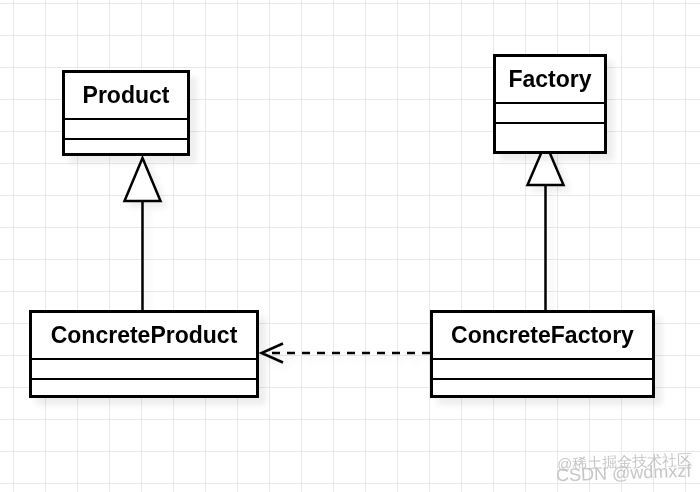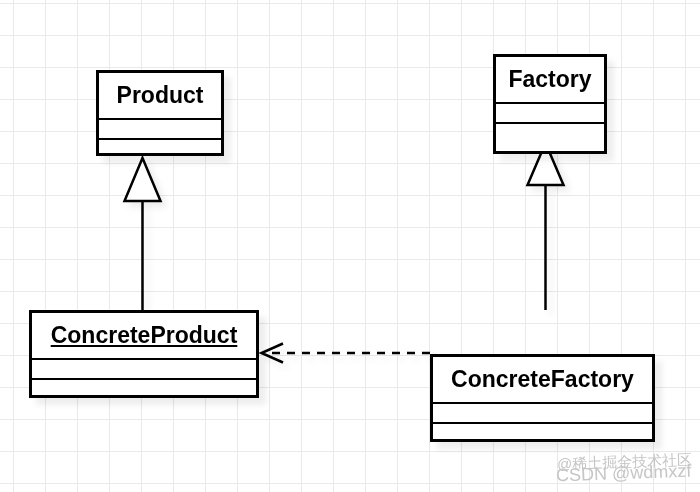--- a/index.html
+++ b/index.html
@@ -97,39 +97,39 @@
       <line x1="545.5" y1="310" x2="545.5" y2="185"></line>
       <polygon points="545.5,143 527.5,185 563.5,185"></polygon>
     </g>
 
     <g>
       <line class="dashed" x1="430" y1="353" x2="266" y2="353"></line>
       <polyline points="283,343.5 261.5,353 283,362.5"></polyline>
     </g>
   </svg>
 
-  <div class="uml-class" style="left:96px; top:70px; width:128px; height:86px;">
+  <div class="uml-class" style="left:62px; top:70px; width:128px; height:86px;">
     <div class="uml-title">Product</div>
     <div class="uml-row"></div>
     <div class="uml-row uml-row-last"></div>
   </div>
 
   <div class="uml-class" style="left:493px; top:54px; width:114px; height:100px;">
     <div class="uml-title">Factory</div>
     <div class="uml-row"></div>
     <div class="uml-row uml-row-last"></div>
   </div>
 
-  <div class="uml-class" style="left:29px; top:310px; width:230px; height:88px;text-decoration:underline;">
+  <div class="uml-class" style="left:29px; top:310px; width:230px; height:88px;">
     <div class="uml-title">ConcreteProduct</div>
     <div class="uml-row"></div>
     <div class="uml-row uml-row-last"></div>
   </div>
 
-  <div class="uml-class" style="left:430px; top:310px; width:225px; height:88px;margin-top:44px;">
+  <div class="uml-class" style="left:430px; top:310px; width:225px; height:88px;">
     <div class="uml-title">ConcreteFactory</div>
     <div class="uml-row"></div>
     <div class="uml-row uml-row-last"></div>
   </div>
 
   <div class="watermark watermark-cn">@稀土掘金技术社区</div>
   <div class="watermark watermark-csdn">CSDN @wdmxzf</div>
 
 </div>
 

